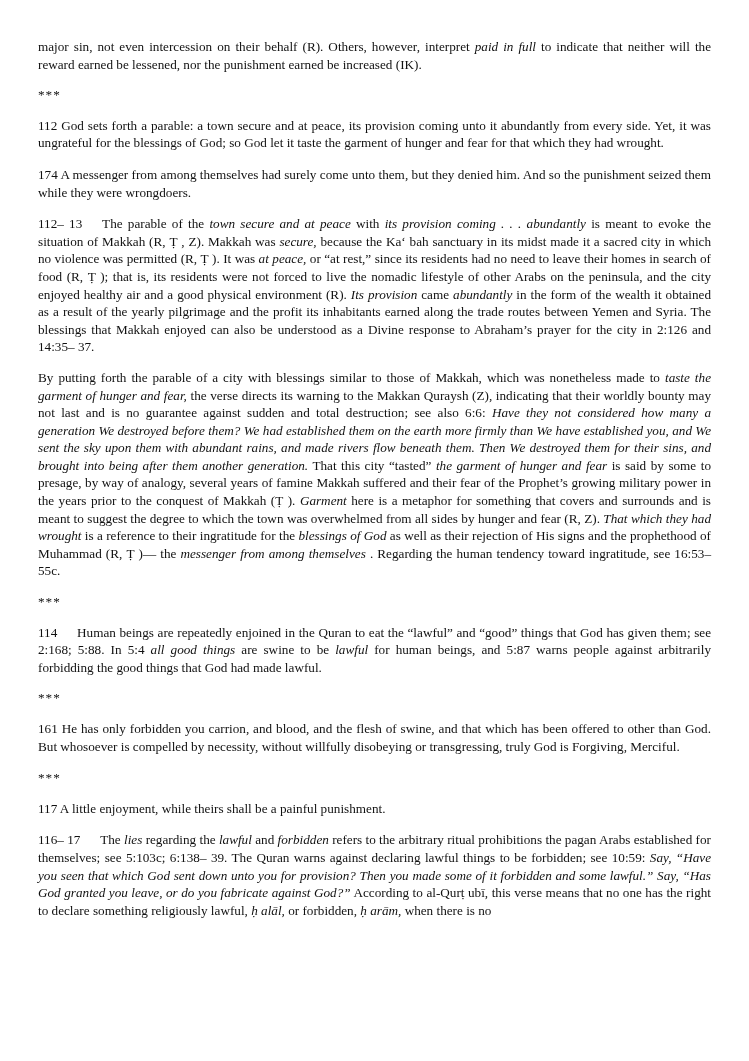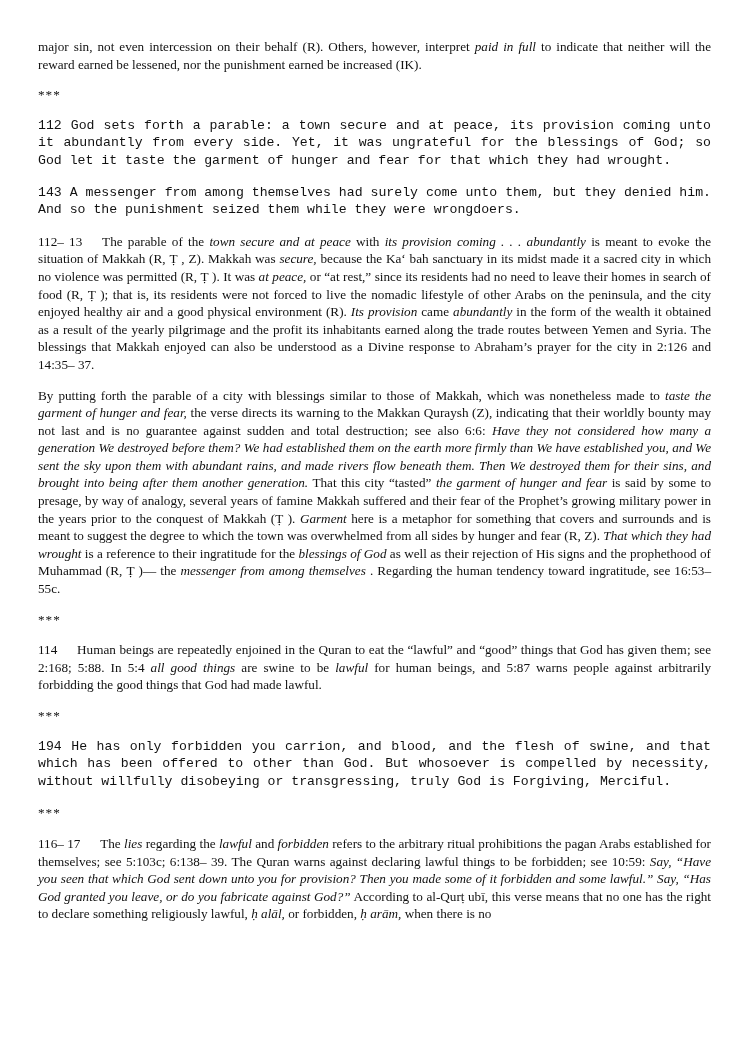--- a/index.html
+++ b/index.html
@@ -33,44 +33,44 @@
     -webkit-hyphens: none;
     hyphens: none;
     color: #111111;
   }
   p.para:last-child {
     margin-bottom: 0;
   }
   
   p.verse {
     margin-bottom: 14px;
-    font-family: Liberation Mono, monospace;
   }
   .sep {
     margin: 0 0 13px 0;
     font-size: 13.2px;
     line-height: 17.6px;
     letter-spacing: 1px;
     color: #111111;
   }
   i, .it {
     font-style: italic;
   }
 </style>
 </head>
 <body>
 
 <div id="page">
   <div class="content" id="content">
       <p class="para commentary"><span>major sin, not even intercession on their behalf (R). Others, however, interpret </span><i>paid in full</i><span> to indicate that neither will the reward earned be lessened, nor the punishment earned be increased (IK).</span></p>
       <div class="sep">***</div>
       <p class="para verse"><span>112 God sets forth a parable: a town secure and at peace, its provision coming unto it abundantly from every side. Yet, it was ungrateful for the blessings of God; so God let it taste the garment of hunger and fear for that which they had wrought.</span></p>
-      <p class="para verse"><span>143 A messenger from among themselves had surely come unto them, but they denied him. And so the punishment seized them while they were wrongdoers.</span></p>
+      <p class="para verse"><span>174 A messenger from among themselves had surely come unto them, but they denied him. And so the punishment seized them while they were wrongdoers.</span></p>
       <p class="para commentary"><span>112– 13  The parable of the </span><i>town secure and at peace</i><span> with </span><i>its provision coming . . . abundantly</i><span> is meant to evoke the situation of Makkah (R, Ṭ , Z). Makkah was </span><i>secure,</i><span> because the Kaʻ bah sanctuary in its midst made it a sacred city in which no violence was permitted (R, Ṭ ). It was </span><i>at peace,</i><span> or “at rest,” since its residents had no need to leave their homes in search of food (R, Ṭ ); that is, its residents were not forced to live the nomadic lifestyle of other Arabs on the peninsula, and the city enjoyed healthy air and a good physical environment (R). </span><i>Its provision</i><span> came </span><i>abundantly</i><span> in the form of the wealth it obtained as a result of the yearly pilgrimage and the profit its inhabitants earned along the trade routes between Yemen and Syria. The blessings that Makkah enjoyed can also be understood as a Divine response to Abraham’s prayer for the city in 2:126 and 14:35– 37.</span></p>
       <p class="para commentary"><span>By putting forth the parable of a city with blessings similar to those of Makkah, which was nonetheless made to </span><i>taste the garment of hunger and fear,</i><span> the verse directs its warning to the Makkan Quraysh (Z), indicating that their worldly bounty may not last and is no guarantee against sudden and total destruction; see also 6:6: </span><i>Have they not considered how many a generation We destroyed before them? We had established them on the earth more firmly than We have established you, and We sent the sky upon them with abundant rains, and made rivers flow beneath them. Then We destroyed them for their sins, and brought into being after them another generation.</i><span> That this city “tasted” </span><i>the garment of hunger and fear</i><span> is said by some to presage, by way of analogy, several years of famine Makkah suffered and their fear of the Prophet’s growing military power in the years prior to the conquest of Makkah (Ṭ ). </span><i>Garment</i><span> here is a metaphor for something that covers and surrounds and is meant to suggest the degree to which the town was overwhelmed from all sides by hunger and fear (R, Z). </span><i>That which they had wrought</i><span> is a reference to their ingratitude for the </span><i>blessings of God</i><span> as well as their rejection of His signs and the prophethood of Muhammad (R, Ṭ )— the </span><i>messenger from among themselves</i><span> . Regarding the human tendency toward ingratitude, see 16:53– 55c.</span></p>
       <div class="sep">***</div>
       <p class="para commentary"><span>114  Human beings are repeatedly enjoined in the Quran to eat the “lawful” and “good” things that God has given them; see 2:168; 5:88. In 5:4 </span><i>all good things</i><span> are swine to be </span><i>lawful</i><span> for human beings, and 5:87 warns people against arbitrarily forbidding the good things that God had made lawful.</span></p>
       <div class="sep">***</div>
-      <p class="para verse"><span>194 He has only forbidden you carrion, and blood, and the flesh of swine, and that which has been offered to other than God. But whosoever is compelled by necessity, without willfully disobeying or transgressing, truly God is Forgiving, Merciful.</span></p>
+      <p class="para verse"><span>161 He has only forbidden you carrion, and blood, and the flesh of swine, and that which has been offered to other than God. But whosoever is compelled by necessity, without willfully disobeying or transgressing, truly God is Forgiving, Merciful.</span></p>
       <div class="sep">***</div>
+      <p class="para verse"><span>117 A little enjoyment, while theirs shall be a painful punishment.</span></p>
       <p class="para commentary"><span>116– 17  The </span><i>lies</i><span> regarding the </span><i>lawful</i><span> and </span><i>forbidden</i><span> refers to the arbitrary ritual prohibitions the pagan Arabs established for themselves; see 5:103c; 6:138– 39. The Quran warns against declaring lawful things to be forbidden; see 10:59: </span><i>Say, “Have you seen that which God sent down unto you for provision? Then you made some of it forbidden and some lawful.” Say, “Has God granted you leave, or do you fabricate against God?”</i><span> According to al-Qurṭ ubī, this verse means that no one has the right to declare something religiously lawful, </span><i>ḥ alāl,</i><span> or forbidden, </span><i>ḥ arām,</i><span> when there is no</span></p>
     </div>
 </div>
 
 </body></html>

